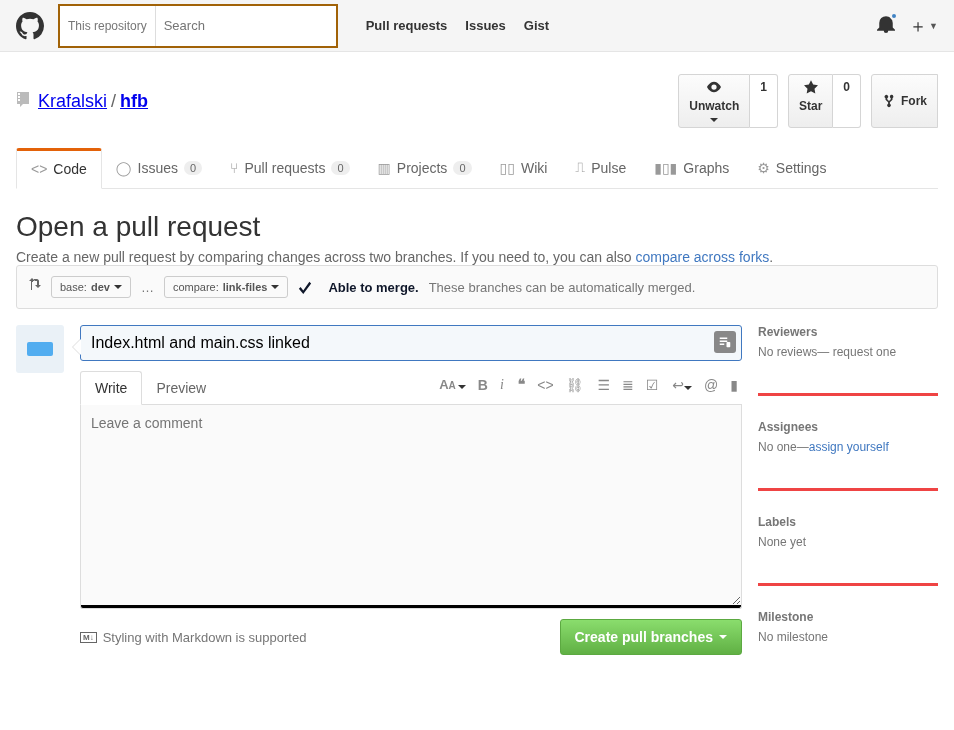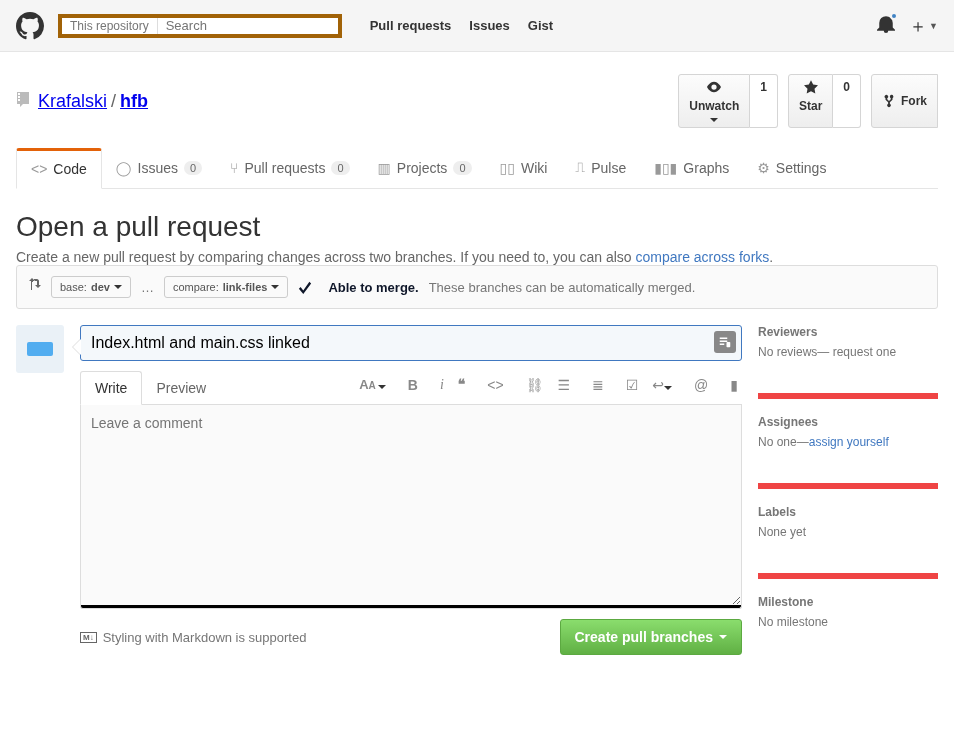--- a/index.html
+++ b/index.html
@@ -14,22 +14,22 @@
     background: #f5f5f5;
     border-bottom: 1px solid #e5e5e5;
     height: 52px;
     display: flex;
     align-items: center;
     padding: 0 16px;
   }
   .logo { width:28px; height:28px; color:#333; }
   .search-wrap {
     display:flex; align-items:center;
-    border:4px solid #a16207;
-    height:24px;
+    border:2px solid #a16207;
+    height:44px;
     margin-left:14px;
     background:#fff;
   }
   .search-scope {
     padding:0 8px; color:#767676; font-size:12px;
     border-right:1px solid #ddd; height:100%;
     display:flex;align-items:center;
   }
   .search-input {
     border:none; outline:none; padding:0 8px; width:180px; height:100%;
@@ -182,21 +182,21 @@
   }
   .tabbar .tab {
     padding:8px 14px; font-size:14px; color:#666; cursor:pointer;
   }
   .tabbar .tab.selected {
     border:1px solid #ddd; border-bottom-color:#fff;
     border-radius:3px 3px 0 0;
     margin-bottom:-1px; background:#fff; color:#333;
   }
   .toolbar { margin-left:auto; display:flex; align-items:center; gap:14px; color:#888; padding-right:4px; padding-bottom:6px;}
-  .tool-group{display:flex;gap:22px;align-items:center;text-align:right;}
+  .tool-group{display:flex;gap:12px;align-items:center;text-align:right;}
 
   .comment-wrap {
     border:1px solid #ddd; border-top:none;
     border-radius:0 0 3px 3px;
     background:#000000;
   }
   .comment-text {
     width:100%;
     border:none;
     background:#fafafa;
@@ -227,21 +227,21 @@
     padding:9px 14px; font-size:14px;
     border-radius:3px;
     display:inline-flex; align-items:center; gap:6px;
     cursor:pointer;
   }
   .primary-btn .dcaret{width:0;height:0;border-left:4px solid transparent;border-right:4px solid transparent;border-top:4px solid #fff;}
 
   
   .sidebar { width:180px; flex:none; font-size:12px; color:#767676;}
   .sidebar .block { padding:0 0 18px; border-bottom:0; margin-bottom:16px;}
-  .sidebar .block + .block { border-top:6px solid #ef4444; padding-top:16px;}
+  .sidebar .block + .block { border-top:3px solid #ef4444; padding-top:24px;}
   .sidebar .label { color:#767676; font-weight:600; margin-bottom:6px;}
   .sidebar .value { color:#767676; }
   .sidebar a { color:#4078c0; text-decoration:none;}
 </style>
 </head>
 <body>
 
 <div class="topbar">
   <span class="logo">
     <svg viewBox="0 0 16 16" width="28" height="28" fill="currentColor">

